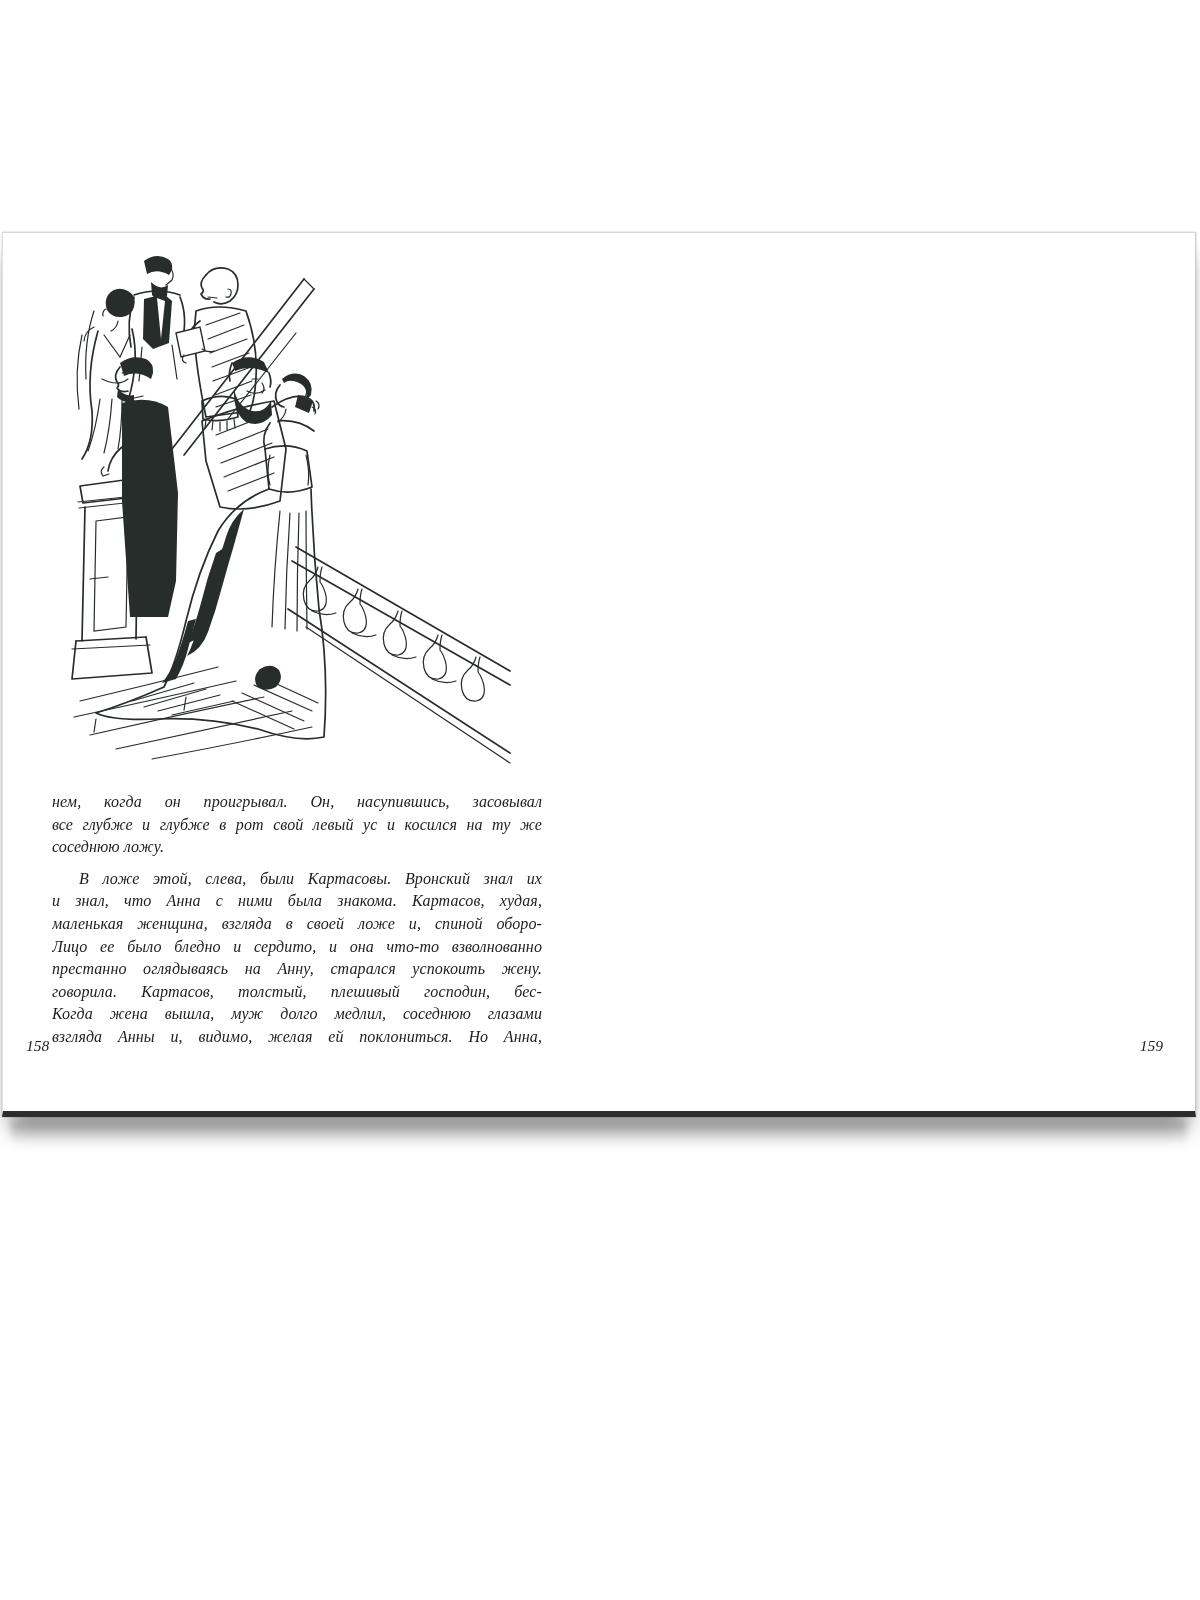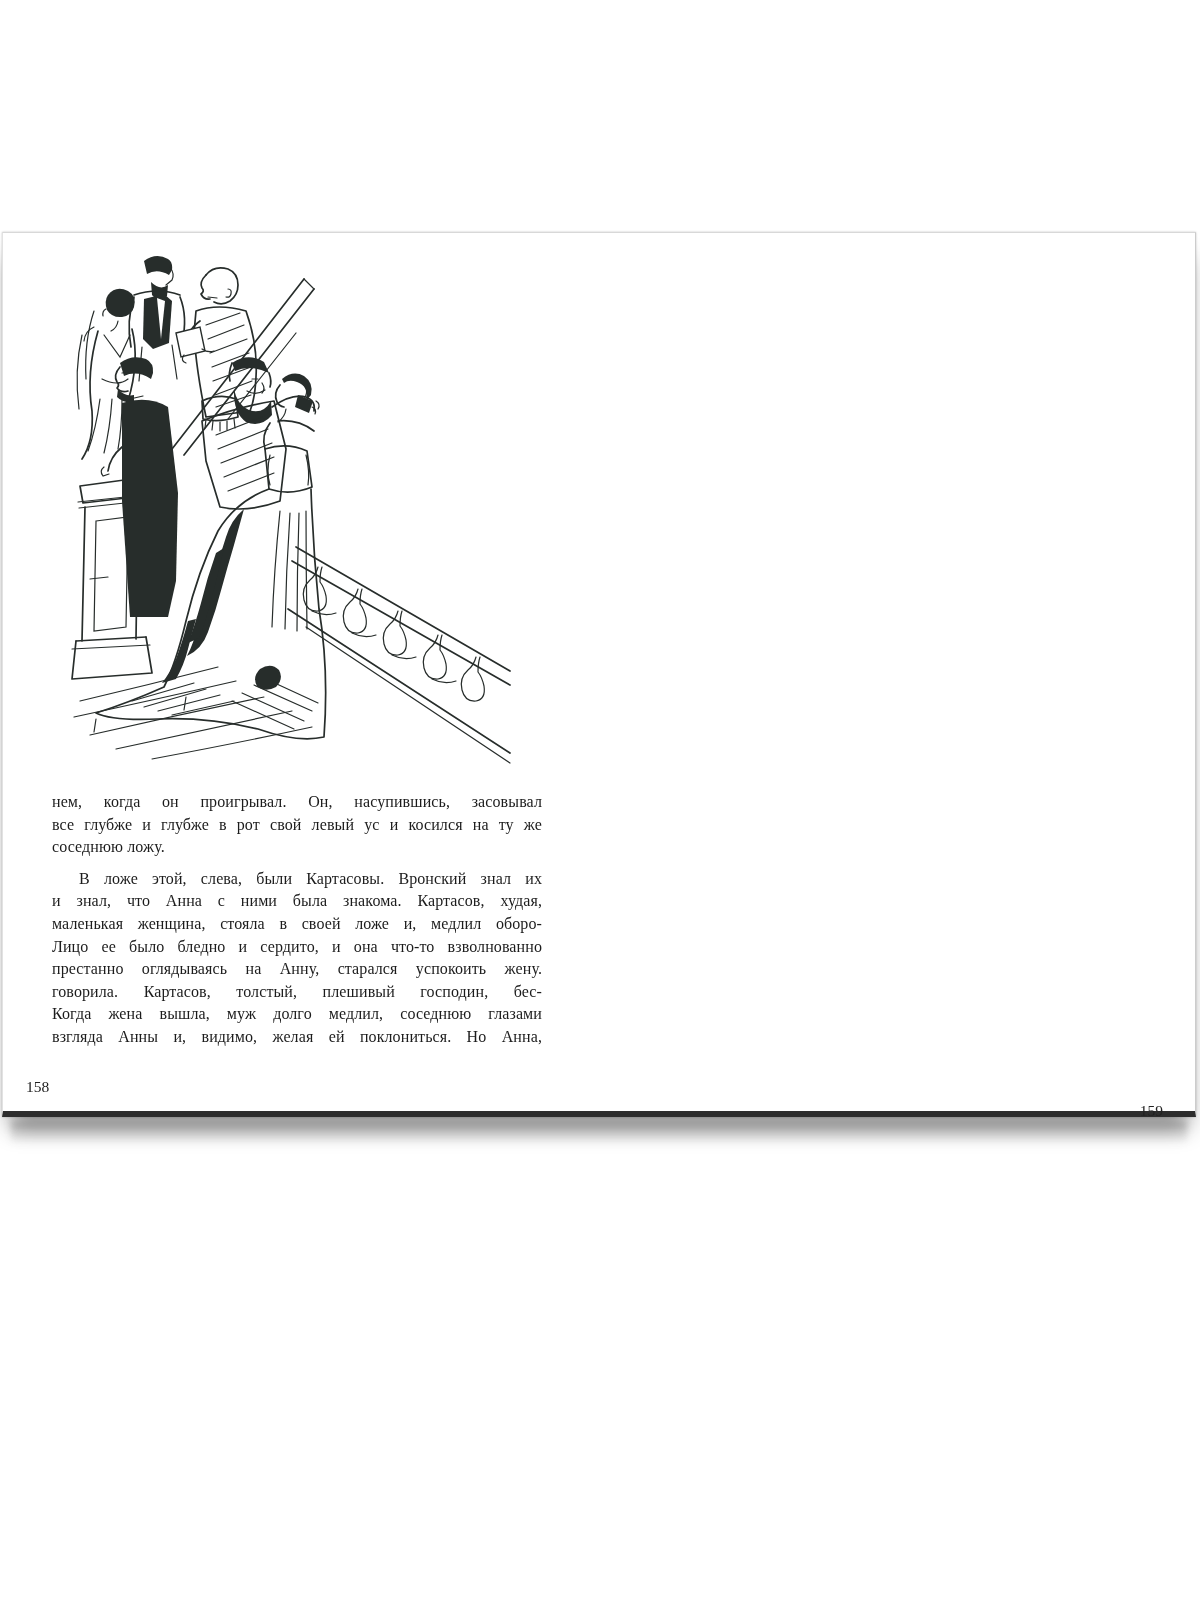--- a/index.html
+++ b/index.html
@@ -1,36 +1,36 @@
 <!DOCTYPE html>
 <html><head>
 <meta charset="utf-8">
 <style>
   html,body{margin:0;padding:0;background:#ffffff;}
   .stage{position:relative;width:1200px;height:1600px;background:#ffffff;overflow:hidden;
-         font-family:"Liberation Serif","DejaVu Serif",serif;color:#1c1c1c;}
+         font-family:"Liberation Serif","DejaVu Serif",serif;color:#1c1c1c;font-style:italic;}
   .spread{position:absolute;left:2px;top:232px;width:1192px;height:878px;background:#ffffff;
           border-top:1px solid #d8d8d8;border-left:1px solid #e2e2e2;border-right:1px solid #cccccc;
           border-bottom:6px solid #2d2d2d;
           box-shadow:0 0 2px rgba(0,0,0,.22), 0 18px 22px -8px rgba(0,0,0,.45);}
   .spread::after{content:"";position:absolute;left:8px;right:8px;bottom:-34px;height:24px;
           background:linear-gradient(to bottom,rgba(60,60,60,.28),rgba(255,255,255,0));
           filter:blur(3px);pointer-events:none;}
   .page{position:absolute;top:0;height:100%;}
   .page.left{left:0;width:598px;}
   .page.right{left:598px;width:594px;}
   .illu{position:absolute;left:63px;top:16px;width:448px;height:516px;}
   .text-block{position:absolute;font-size:16px;line-height:22.6px;letter-spacing:.1px;}
   .left-text{left:49px;top:558px;width:490px;}
   .line{text-align:justify;text-align-last:justify;height:22.6px;overflow:hidden;}
   .line.end{text-align-last:left;}
   .line.indent{padding-left:27px;margin-top:9px;}
-  .pagenum{position:absolute;top:845px;font-size:15.5px;color:#222;}
+  .pagenum{position:absolute;top:804px;font-size:15.5px;color:#222;}
   .pagenum.pn-left{left:23px;}
-  .pagenum.pn-right{right:32px;margin-top:24px;}
+  .pagenum.pn-right{right:32px;}
   svg .ln{fill:none;stroke:#272d2b;stroke-width:1.7;stroke-linecap:round;stroke-linejoin:round;}
   svg .th{fill:none;stroke:#272d2b;stroke-width:1.2;stroke-linecap:round;}
   svg .fl{fill:#272d2b;stroke:none;}
   svg .wh{fill:#ffffff;stroke:#272d2b;stroke-width:1.4;}
 </style>
 </head>
 <body>
 
 <div class="stage">
   <div class="spread">
@@ -202,21 +202,21 @@
           <path class="fl" d="M194 420 q11 -7 19 1 q5 9 -3 17 q-11 6 -19 -1 q-5 -9 3 -17 z"></path>
         </g>
       </svg>
 
       <div class="text-block left-text">
           <div class="line">нем, когда он проигрывал. Он, насупившись, засовывал</div>
           <div class="line">все глубже и глубже в рот свой левый ус и косился на ту же</div>
           <div class="line end">соседнюю ложу.</div>
           <div class="line indent">В ложе этой, слева, были Картасовы. Вронский знал их</div>
           <div class="line">и знал, что Анна с ними была знакома. Картасов, худая,</div>
-          <div class="line">маленькая женщина, стояла в своей ложе и, медлил оборо-</div>
+          <div class="line">маленькая женщина, взгляда в своей ложе и, спиной оборо-</div>
           <div class="line">Лицо ее было бледно и сердито, и она что-то взволнованно</div>
           <div class="line">престанно оглядываясь на Анну, старался успокоить жену.</div>
           <div class="line">говорила. Картасов, толстый, плешивый господин, бес-</div>
           <div class="line">Когда жена вышла, муж долго медлил, соседнюю глазами</div>
           <div class="line">взгляда Анны и, видимо, желая ей поклониться. Но Анна,</div>
         </div>
       <div class="pagenum pn-left">158</div>
     </div>
 
     <div class="page right">

